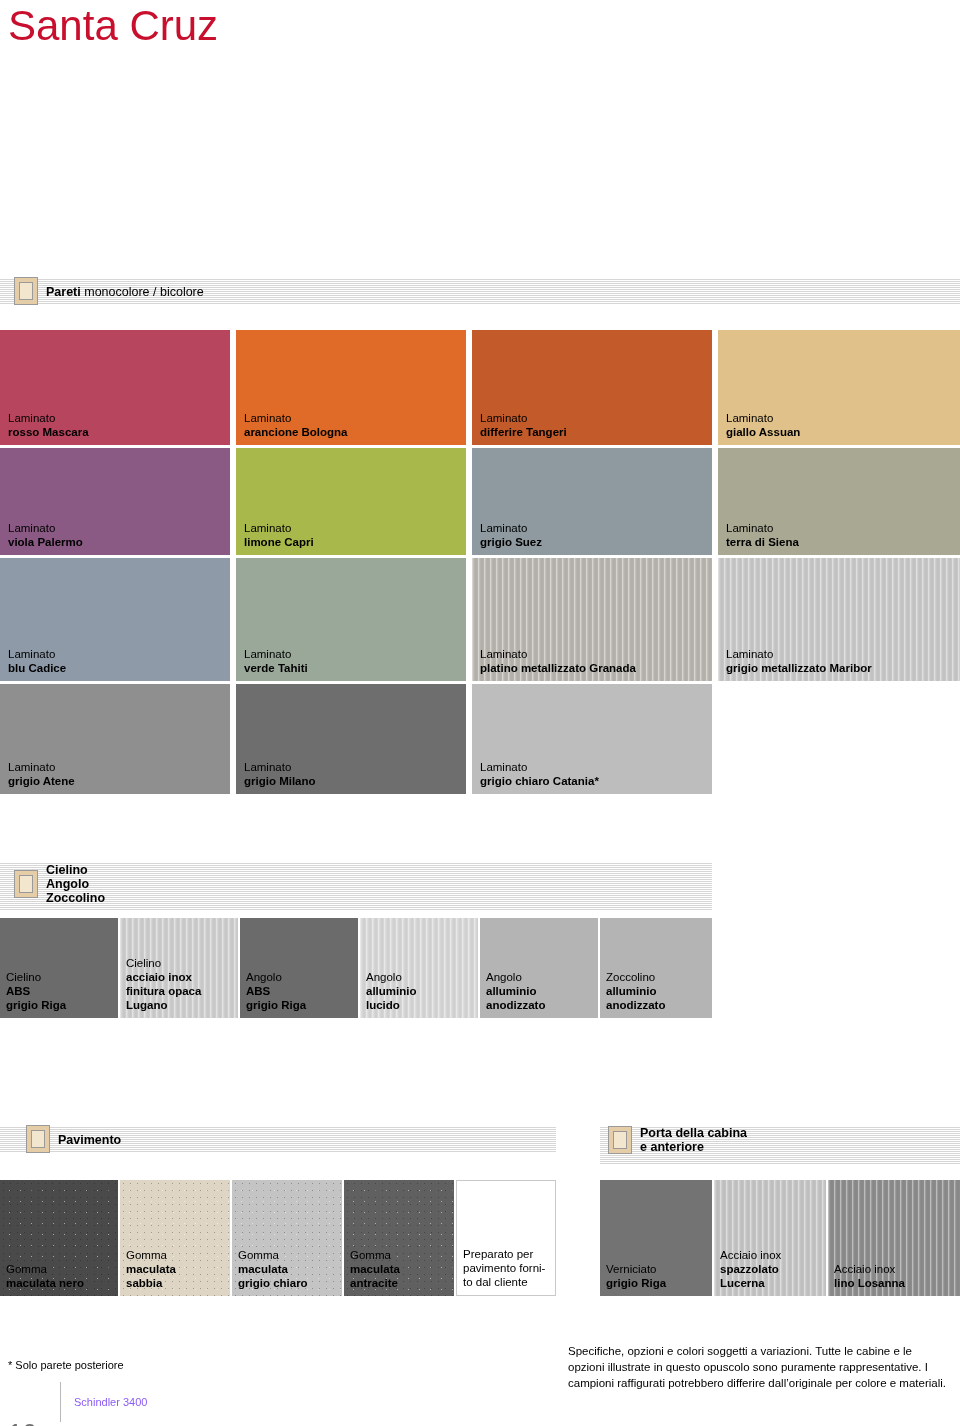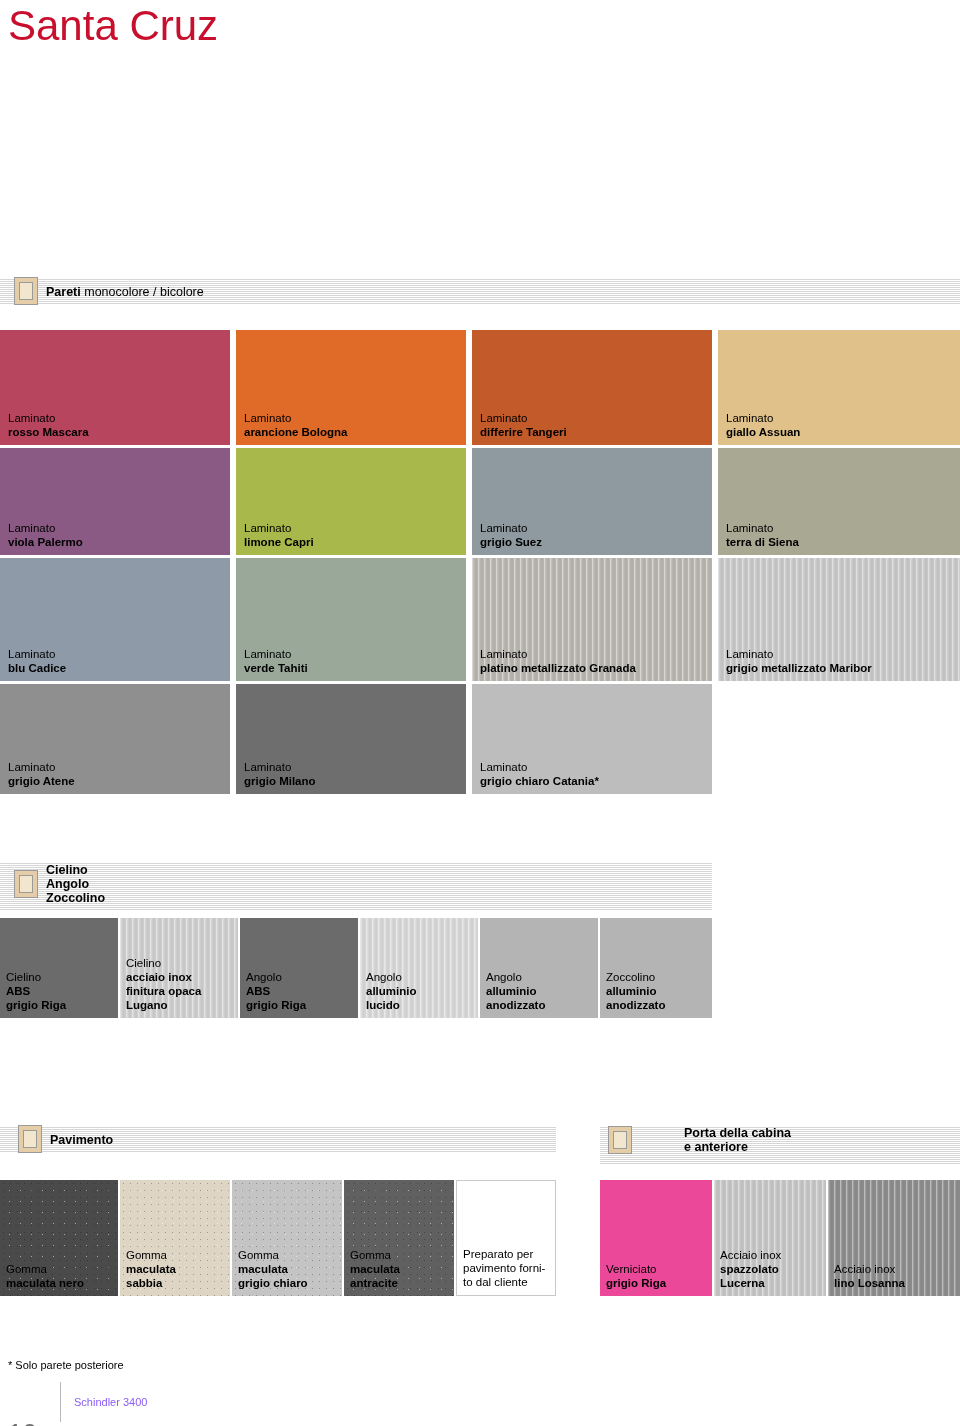--- a/index.html
+++ b/index.html
@@ -230,27 +230,27 @@
   </div>
   <div class="swatch" style="left:600px;top:918px;width:112px;height:100px;background:#b4b4b4;">
     <div class="lbl" style="left:6px;">
       <span class="l1">Zoccolino</span>
       <span class="l2">alluminio</span>
       <span class="l2">anodizzato</span>
     </div>
   </div>
 
   <div class="hatch" style="left:0px;top:1126px;width:556px;"></div>
-  <div class="sec-head" style="left:18px;top:1125px;">
+  <div class="sec-head" style="left:26px;top:1125px;">
     <div class="sec-icon"></div>
     <div class="sec-title">Pavimento</div>
   </div>
 
   <div class="hatch" style="left:600px;top:1126px;width:360px;height:38px;"></div>
-  <div class="sec-head" style="left:608px;top:1125px;gap:44px;">
+  <div class="sec-head" style="left:608px;top:1125px;">
     <div class="sec-icon"></div>
     <div class="sec-title">
       <span>Porta della cabina</span><br>
       <span>e anteriore</span>
     </div>
   </div>
 
   <div class="swatch tex-speckle" style="left:0px;top:1180px;width:118px;height:116px;background-color:#4a4a4a;">
     <div class="lbl" style="left:6px;">
       <span class="l1">Gomma</span>
@@ -279,21 +279,21 @@
     </div>
   </div>
   <div class="swatch" style="left:456px;top:1180px;width:100px;height:116px;background:#ffffff;border:1px solid #c9c9c9;">
     <div class="lbl" style="left:6px;bottom:6px;">
       <span class="l1">Preparato per</span>
       <span class="l1">pavimento forni-</span>
       <span class="l1">to dal cliente</span>
     </div>
   </div>
 
-  <div class="swatch" style="left:600px;top:1180px;width:112px;height:116px;background:#ec4899;">
+  <div class="swatch" style="left:600px;top:1180px;width:112px;height:116px;background:#737373;">
     <div class="lbl" style="left:6px;">
       <span class="l1">Verniciato</span>
       <span class="l2">grigio Riga</span>
     </div>
   </div>
   <div class="swatch tex-metal" style="left:714px;top:1180px;width:112px;height:116px;background-color:#c6c6c6;">
     <div class="lbl" style="left:6px;">
       <span class="l1">Acciaio inox</span>
       <span class="l2">spazzolato</span>
       <span class="l2">Lucerna</span>
@@ -301,20 +301,21 @@
   </div>
   <div class="swatch tex-metal" style="left:828px;top:1180px;width:132px;height:116px;background-color:#8d8d8d;">
     <div class="lbl" style="left:6px;">
       <span class="l1">Acciaio inox</span>
       <span class="l2">lino Losanna</span>
     </div>
   </div>
 
   <div class="footnote" style="left:8px;top:1359px;">* Solo parete posteriore</div>
 
+  <div class="spec" style="left:568px;top:1343px;">Specifiche, opzioni e colori soggetti a variazioni. Tutte le cabine e le opzioni illustrate in questo opuscolo sono puramente rappresentative. I campioni raffigurati potrebbero differire dall’originale per colore e materiali.</div>
 
   <div class="pagenum" style="left:8px;top:1418px;">10</div>
 
   <div class="vrule" style="left:60px;top:1382px;height:40px;"></div>
 
   <div class="brand" style="left:74px;top:1396px;">Schindler 3400</div>
 
 </div>
 
 </body></html>

